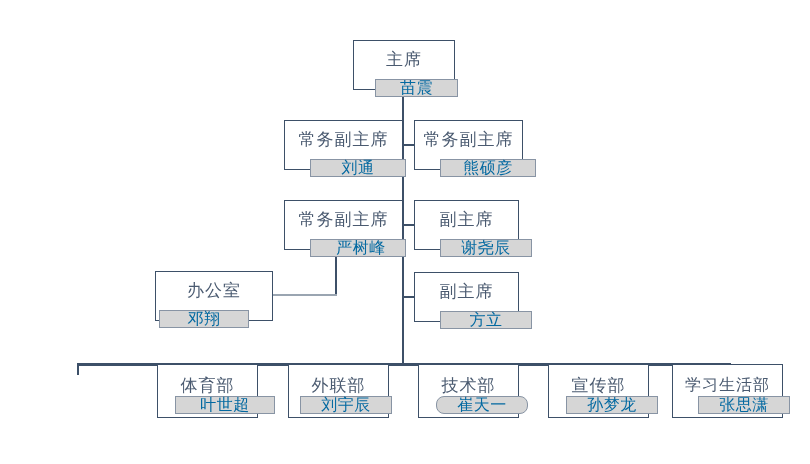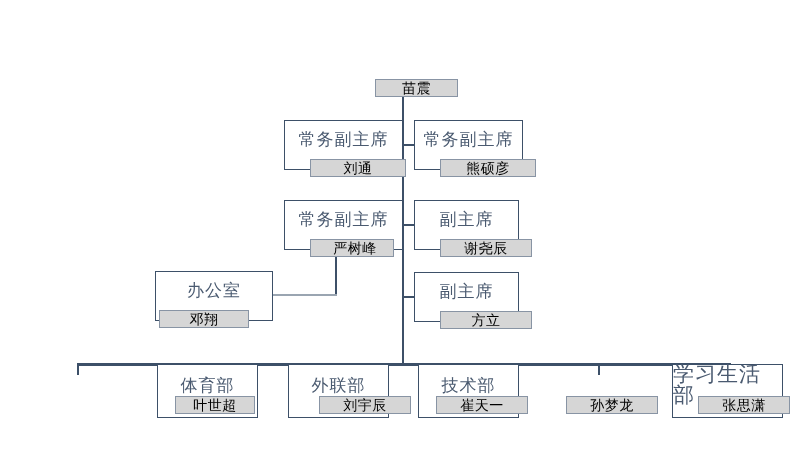--- a/index.html
+++ b/index.html
@@ -46,25 +46,25 @@
     font-size: 17px;
     letter-spacing: 1px;
     line-height: 1;
     padding-bottom: 12px;
   }
   .node .name-box {
     position: absolute;
     box-sizing: border-box;
     border: 1px solid #8894a4;
     background: #d6d6d6;
-    color: #000000;
+    color: #0369a1;
     display: flex;
     align-items: center;
     justify-content: center;
-    font-size: 14px;
+    font-size: 16px;
     letter-spacing: 0.5px;
     line-height: 1;
   }
   .node .name-box .name-inner {
     display: block;
     box-sizing: border-box;
     width: 74%;
     text-align: center;
     padding: 2px 0;
   }
@@ -90,20 +90,23 @@
   <div class="line thick-h" style="left:77px; top:363px; width:654px;"></div>
 
   <div class="line v" style="left:77px; top:363px; height:12px;"></div>
   <div class="line v" style="left:207px; top:363px; height:12px;"></div>
   <div class="line v" style="left:338px; top:363px; height:12px;"></div>
   <div class="line v" style="left:468px; top:363px; height:12px;"></div>
   <div class="line v" style="left:598px; top:363px; height:12px;"></div>
   <div class="line v" style="left:729px; top:363px; height:12px;"></div>
 
   <div class="node" style="left:353px; top:40px; width:105px; height:58px;">
+    <div class="title-box" style="width:102px; height:50px;">
+      <span>主席</span>
+    </div>
     <div class="name-box" style="left:22px; top:39px; width:83px; height:18px;">
       <span class="name-inner">苗震</span>
     </div>
   </div>
 
   <div class="node" style="left:284px; top:120px; width:122px; height:58px;">
     <div class="title-box" style="width:119px; height:50px;">
       <span>常务副主席</span>
     </div>
     <div class="name-box" style="left:26px; top:39px; width:96px; height:18px;">
@@ -117,21 +120,21 @@
     </div>
     <div class="name-box" style="left:26px; top:39px; width:96px; height:18px;">
       <span class="name-inner">熊硕彦</span>
     </div>
   </div>
 
   <div class="node" style="left:284px; top:200px; width:122px; height:58px;">
     <div class="title-box" style="width:119px; height:50px;">
       <span>常务副主席</span>
     </div>
-    <div class="name-box" style="left:26px; top:39px; width:84px; height:18px;padding-left:6px;">
+    <div class="name-box" style="left:26px; top:39px; width:96px; height:18px;padding-left:6px;">
       <span class="name-inner">严树峰</span>
     </div>
   </div>
 
   <div class="node" style="left:414px; top:200px; width:108px; height:58px;">
     <div class="title-box" style="width:105px; height:50px;">
       <span>副主席</span>
     </div>
     <div class="name-box" style="left:26px; top:39px; width:92px; height:18px;">
       <span class="name-inner">谢尧辰</span>
@@ -154,51 +157,54 @@
     <div class="name-box" style="left:4px; top:39px; width:90px; height:18px;">
       <span class="name-inner">邓翔</span>
     </div>
   </div>
 
 
   <div class="node" style="left:157px; top:364px; width:110px; height:56px;">
     <div class="title-box" style="width:101px; height:54px;font-family:Liberation Serif, serif;">
       <span>体育部</span>
     </div>
-    <div class="name-box" style="left:18px; top:32px; width:80px; height:18px;">
+    <div class="name-box" style="left:18px; top:32px; width:100px; height:18px;">
       <span class="name-inner">叶世超</span>
     </div>
   </div>
 
   <div class="node" style="left:288px; top:364px; width:110px; height:56px;">
     <div class="title-box" style="width:101px; height:54px;">
       <span>外联部</span>
     </div>
-    <div class="name-box" style="left:31px; top:32px; width:92px; height:18px;">
+    <div class="name-box" style="left:12px; top:32px; width:92px; height:18px;">
       <span class="name-inner">刘宇辰</span>
     </div>
   </div>
 
   <div class="node" style="left:418px; top:364px; width:110px; height:56px;">
     <div class="title-box" style="width:101px; height:54px;">
       <span>技术部</span>
     </div>
-    <div class="name-box" style="left:18px; top:32px; width:92px; height:18px;">
+    <div class="name-box" style="left:18px; top:32px; width:92px; height:18px;border-radius:8px;">
       <span class="name-inner">崔天一</span>
     </div>
   </div>
 
   <div class="node" style="left:548px; top:364px; width:110px; height:56px;">
+    <div class="title-box" style="width:101px; height:54px;">
+      <span>宣传部</span>
+    </div>
     <div class="name-box" style="left:18px; top:32px; width:92px; height:18px;">
       <span class="name-inner">孙梦龙</span>
     </div>
   </div>
 
   <div class="node" style="left:672px; top:364px; width:118px; height:56px;">
-    <div class="title-box" style="width:111px; height:54px; font-size:21px;">
+    <div class="title-box" style="width:111px; height:54px; font-size:16px;">
       <span>学习生活部</span>
     </div>
     <div class="name-box" style="left:26px; top:32px; width:92px; height:18px;">
       <span class="name-inner">张思潇</span>
     </div>
   </div>
 
 </div>
 
 </body></html>

